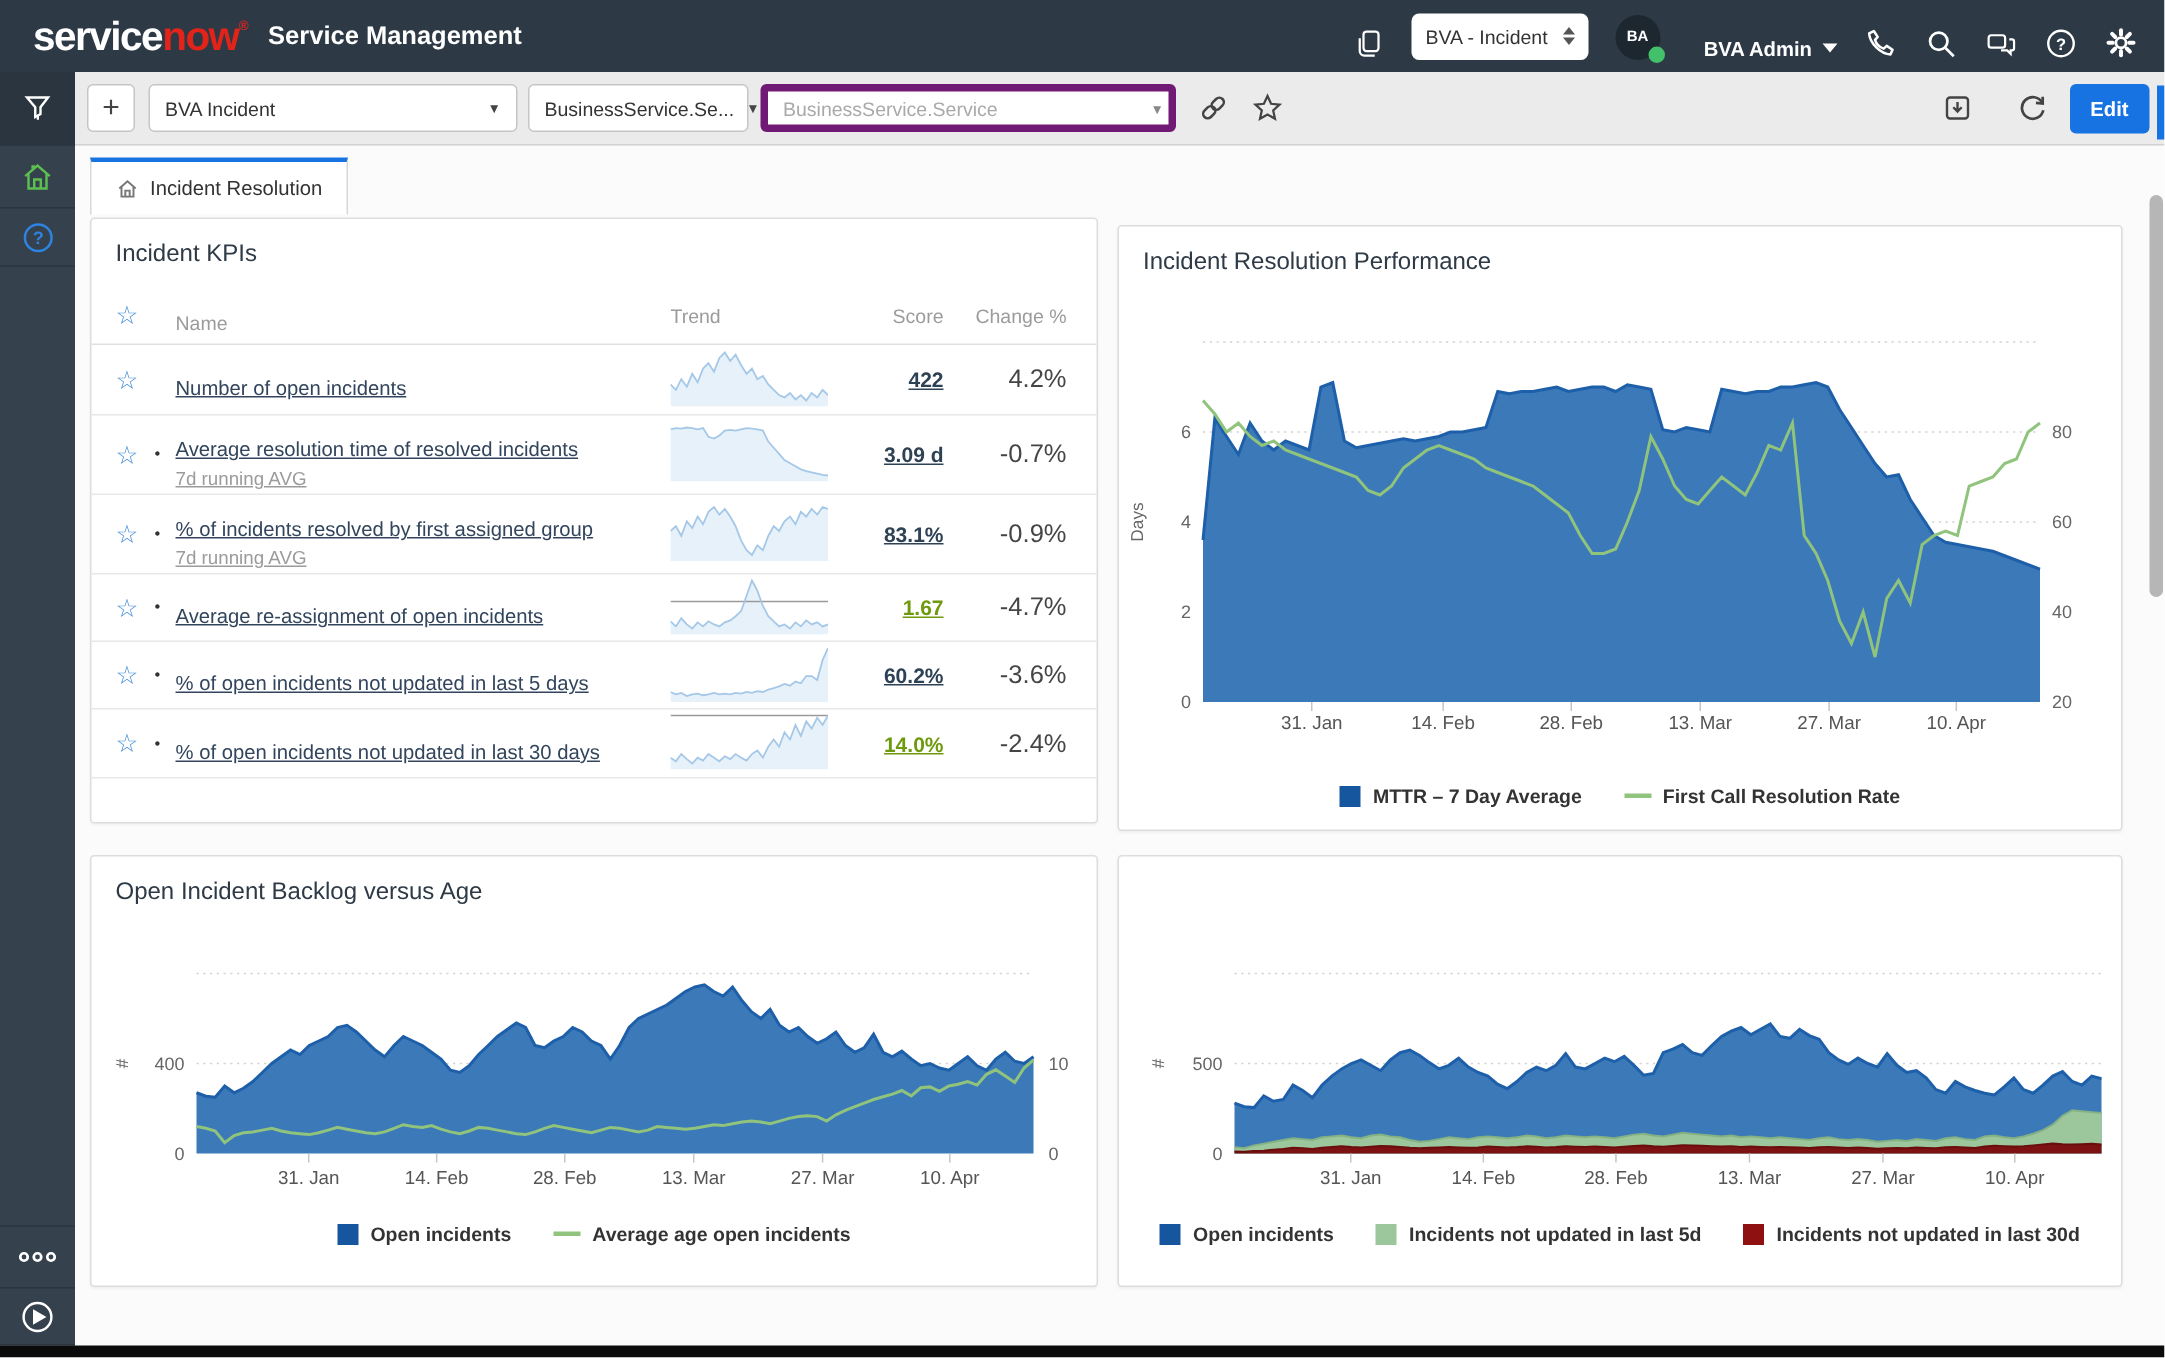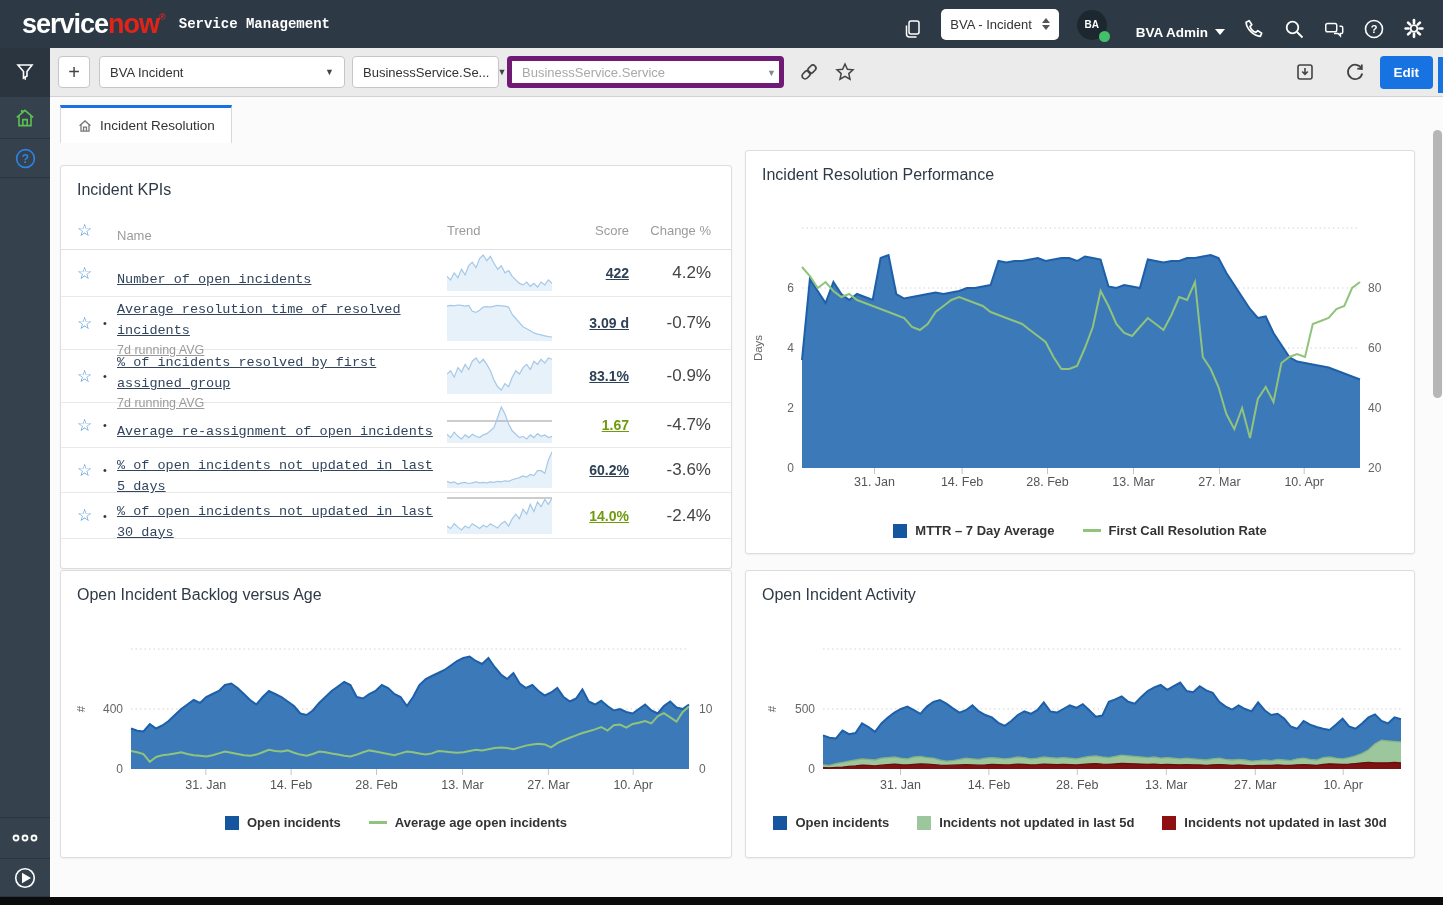--- a/index.html
+++ b/index.html
@@ -3,21 +3,21 @@
 <meta charset="utf-8">
 <style>
   * { margin:0; padding:0; box-sizing:border-box; }
   html,body { width:1443px; height:905px; overflow:hidden; font-family:"Liberation Sans",sans-serif; background:#fff; }
   body { position:relative; }
 
   
   .top-header { position:absolute; left:0; top:0; width:1443px; height:48px; background:#2d3a46; display:flex; align-items:center; z-index:5; }
   .logo { margin-left:22px; font-weight:bold; font-size:27px; letter-spacing:-1px; display:flex; align-items:flex-start; }
   .logo .svc { color:#fff; } .logo .now { color:#e2231a; } .logo .reg { color:#e2231a; font-size:9px; margin-top:3px; }
-  .product-name { color:#fff; font-size:14px; font-weight:bold; margin-left:14px;font-family:Liberation Mono, monospace; }
+  .product-name { color:#fff; font-size:17px; font-weight:bold; margin-left:14px; }
   .hdr-right { margin-left:auto; display:flex; align-items:flex-end; gap:18px; margin-right:18px; }
   .hdr-icon { color:#fff; width:22px; height:22px; display:flex; align-items:center; justify-content:center; cursor:pointer; }
   .doc-icon { color:#fff; }
   .scope-select { background:#fff; border-radius:5px; height:31px; display:flex; align-items:center; padding:0 9px; font-size:13px; color:#333; gap:10px; cursor:pointer; }
   .updown { display:flex; flex-direction:column; gap:2px; }
   .updown i { width:0; height:0; border-left:4px solid transparent; border-right:4px solid transparent; display:block; }
   .updown .up { border-bottom:5px solid #555; } .updown .dn { border-top:5px solid #555; }
   .avatar-wrap { position:relative; width:30px; height:30px; }
   .avatar { width:30px; height:30px; border-radius:50%; background:#1d2730; color:#fff; font-size:10px; font-weight:bold; display:flex; align-items:center; justify-content:center; }
   .status-dot { position:absolute; right:-3px; bottom:-2px; width:11px; height:11px; border-radius:50%; background:#43c16a; }
@@ -49,34 +49,34 @@
   .tb-right { margin-left:auto; display:flex; align-items:center; gap:14px; margin-right:10px; }
   .edit-btn { background:#1673e1; color:#fff; border:none; border-radius:4px; height:33px; padding:0 14px; font-size:13.5px; font-weight:bold; cursor:pointer; font-family:"Liberation Sans",sans-serif; }
   .edge-strip { position:absolute; right:0; top:9px; width:5px; height:36px; background:#1673e1; }
 
   
   .content { position:absolute; left:50px; top:97px; width:1393px; height:800px; background:#fbfbfb; z-index:2; }
   .tab { position:absolute; left:10px; top:8px; height:38px; background:#fff; border:1px solid #d8d8d8; border-top:3px solid #1673e1; border-bottom:none; display:flex; align-items:center; gap:7px; padding:0 16px; font-size:13.5px; color:#333; cursor:pointer; }
   .tab .ticon { color:#777; display:flex; }
 
   .panel { position:absolute; background:#fff; border:1px solid #ddd; border-radius:3px; box-shadow:0 1px 2px rgba(0,0,0,0.05); }
-  .p-kpi { left:10px; top:68px; width:672px; height:404px; }
+  .p-kpi { left:10px; top:48px; width:672px; height:404px; }
   .p-perf { left:695px; top:53px; width:670px; height:404px; }
   .p-backlog { left:10px; top:473px; width:672px; height:288px; }
   .p-activity { left:695px; top:473px; width:670px; height:288px; }
   .panel-title { font-size:16px; color:#2e3a46; padding:15px 16px 0 16px; }
 
   
   .kpi-table { margin-top:13px; }
   .krow { display:flex; align-items:center; padding:0 20px 0 16px; border-bottom:1px solid #e8e8e8; }
   .krow.khead { height:38px; border-bottom:1px solid #e0e0e0; }
   .kstar { width:26px; font-size:17px; color:#4a90d9; cursor:pointer; line-height:1; }
   .kdot { width:14px; font-size:11px; color:#333; }
   .kname { flex:1; font-size:13.5px; color:#32455c; line-height:1.45;margin-top:12px; }
-  .kname a { color:#32455c; text-decoration:underline; cursor:pointer;font-family:Liberation Mono, monospace; }
+  .kname a { color:#32455c; text-decoration:underline; cursor:pointer; }
   .kname .sub { display:block; font-size:12.5px; color:#9b9b9b; text-decoration:underline; cursor:pointer; }
   .ktrend { width:110px; }
   .kscore { width:72px; text-align:right; font-size:14px; font-weight:bold; }
   .kscore a { color:#2e4256; text-decoration:underline; cursor:pointer; }
   .kscore.green a { color:#6f9a0d; }
   .kchange { width:82px; text-align:right; font-size:17px; color:#454545; }
   .khead .kh { font-size:13px; color:#9b9b9b; font-weight:normal; }
 
   .legend { display:flex; justify-content:center; align-items:center; gap:28px; }
   .legend .litem { display:flex; align-items:center; gap:8px; font-size:13px; font-weight:bold; color:#333; cursor:pointer; }
@@ -424,21 +424,20 @@
           <span>Open incidents</span>
         </span>
         <span class="litem">
           <span class="ln" style="background: rgb(144, 195, 124);"></span>
           <span>Average age open incidents</span>
         </span>
       </div>
   </div>
 
   <div class="panel p-activity">
-    <div class="panel-title">Open Incident Activity</div>
     <div class="chart-svg svg-short"><svg width="670" height="208">
           <line x1="77" y1="102.0" x2="655" y2="102.0" stroke="#d3d3d3" stroke-width="1" stroke-dasharray="1.5,3"></line>
           <line x1="77" y1="42.0" x2="655" y2="42.0" stroke="#d3d3d3" stroke-width="1" stroke-dasharray="1.5,3"></line>
           <path d="M77,162 L77.0,128.4 L83.5,130.8 L90.0,131.4 L96.5,123.6 L103.0,127.2 L109.5,126.0 L116.0,116.4 L122.5,120.0 L129.0,124.8 L135.4,116.4 L141.9,110.4 L148.4,105.6 L154.9,102.0 L161.4,99.6 L167.9,103.2 L174.4,106.8 L180.9,99.6 L187.4,94.8 L193.9,93.0 L200.4,96.6 L206.9,101.4 L213.4,105.6 L219.9,103.2 L226.4,98.4 L232.9,104.4 L239.4,108.0 L245.9,110.4 L252.3,115.8 L258.8,118.8 L265.3,114.0 L271.8,108.0 L278.3,104.4 L284.8,106.8 L291.3,103.2 L297.8,95.4 L304.3,104.4 L310.8,105.6 L317.3,102.0 L323.8,98.4 L330.3,100.8 L336.8,97.2 L343.3,103.2 L349.8,109.8 L356.3,108.6 L362.8,94.8 L369.2,92.4 L375.7,89.4 L382.2,94.8 L388.7,96.6 L395.2,90.0 L401.7,84.0 L408.2,80.4 L414.7,78.0 L421.2,82.8 L427.7,79.2 L434.2,75.6 L440.7,84.0 L447.2,85.2 L453.7,79.2 L460.2,83.4 L466.7,85.8 L473.2,94.8 L479.7,99.6 L486.1,102.6 L492.6,98.4 L499.1,102.0 L505.6,104.4 L512.1,95.4 L518.6,103.2 L525.1,108.0 L531.6,106.8 L538.1,111.6 L544.6,119.4 L551.1,121.8 L557.6,114.0 L564.1,117.6 L570.6,120.0 L577.1,121.8 L583.6,123.0 L590.1,117.6 L596.6,111.6 L603.0,119.4 L609.5,121.8 L616.0,116.4 L622.5,110.4 L629.0,107.4 L635.5,114.0 L642.0,116.4 L648.5,110.4 L655.0,112.2 L655,162 Z" fill="#3c79b8" stroke="none"></path>
           <polyline points="77.0,128.4 83.5,130.8 90.0,131.4 96.5,123.6 103.0,127.2 109.5,126.0 116.0,116.4 122.5,120.0 129.0,124.8 135.4,116.4 141.9,110.4 148.4,105.6 154.9,102.0 161.4,99.6 167.9,103.2 174.4,106.8 180.9,99.6 187.4,94.8 193.9,93.0 200.4,96.6 206.9,101.4 213.4,105.6 219.9,103.2 226.4,98.4 232.9,104.4 239.4,108.0 245.9,110.4 252.3,115.8 258.8,118.8 265.3,114.0 271.8,108.0 278.3,104.4 284.8,106.8 291.3,103.2 297.8,95.4 304.3,104.4 310.8,105.6 317.3,102.0 323.8,98.4 330.3,100.8 336.8,97.2 343.3,103.2 349.8,109.8 356.3,108.6 362.8,94.8 369.2,92.4 375.7,89.4 382.2,94.8 388.7,96.6 395.2,90.0 401.7,84.0 408.2,80.4 414.7,78.0 421.2,82.8 427.7,79.2 434.2,75.6 440.7,84.0 447.2,85.2 453.7,79.2 460.2,83.4 466.7,85.8 473.2,94.8 479.7,99.6 486.1,102.6 492.6,98.4 499.1,102.0 505.6,104.4 512.1,95.4 518.6,103.2 525.1,108.0 531.6,106.8 538.1,111.6 544.6,119.4 551.1,121.8 557.6,114.0 564.1,117.6 570.6,120.0 577.1,121.8 583.6,123.0 590.1,117.6 596.6,111.6 603.0,119.4 609.5,121.8 616.0,116.4 622.5,110.4 629.0,107.4 635.5,114.0 642.0,116.4 648.5,110.4 655.0,112.2" fill="none" stroke="#1d5fa9" stroke-width="2"></polyline>
           <path d="M77,162 L77.0,157.8 L83.5,158.4 L90.0,156.6 L96.5,155.4 L103.0,154.2 L109.5,153.0 L116.0,151.8 L122.5,152.4 L129.0,153.0 L135.4,151.2 L141.9,150.6 L148.4,150.0 L154.9,151.2 L161.4,151.8 L167.9,150.0 L174.4,149.4 L180.9,150.6 L187.4,151.2 L193.9,153.0 L200.4,154.2 L206.9,153.6 L213.4,152.4 L219.9,151.2 L226.4,151.8 L232.9,152.4 L239.4,151.2 L245.9,150.6 L252.3,151.2 L258.8,151.8 L265.3,151.2 L271.8,150.0 L278.3,150.6 L284.8,151.8 L291.3,151.2 L297.8,150.0 L304.3,150.6 L310.8,151.2 L317.3,150.6 L323.8,151.2 L330.3,151.8 L336.8,150.6 L343.3,149.4 L349.8,148.8 L356.3,150.0 L362.8,150.6 L369.2,149.4 L375.7,148.2 L382.2,148.8 L388.7,149.4 L395.2,150.0 L401.7,150.6 L408.2,150.0 L414.7,151.2 L421.2,150.6 L427.7,151.2 L434.2,151.8 L440.7,151.2 L447.2,151.8 L453.7,152.4 L460.2,153.0 L466.7,151.8 L473.2,151.2 L479.7,152.4 L486.1,153.0 L492.6,152.4 L499.1,153.0 L505.6,154.2 L512.1,153.6 L518.6,153.0 L525.1,153.6 L531.6,152.4 L538.1,153.0 L544.6,153.6 L551.1,151.8 L557.6,151.2 L564.1,152.4 L570.6,153.0 L577.1,150.6 L583.6,150.0 L590.1,151.2 L596.6,151.8 L603.0,150.6 L609.5,148.8 L616.0,146.4 L622.5,142.8 L629.0,136.8 L635.5,133.2 L642.0,133.8 L648.5,134.4 L655.0,135.0 L655,162 Z" fill="#9cc69b" stroke="none"></path>
           <polyline points="77.0,157.8 83.5,158.4 90.0,156.6 96.5,155.4 103.0,154.2 109.5,153.0 116.0,151.8 122.5,152.4 129.0,153.0 135.4,151.2 141.9,150.6 148.4,150.0 154.9,151.2 161.4,151.8 167.9,150.0 174.4,149.4 180.9,150.6 187.4,151.2 193.9,153.0 200.4,154.2 206.9,153.6 213.4,152.4 219.9,151.2 226.4,151.8 232.9,152.4 239.4,151.2 245.9,150.6 252.3,151.2 258.8,151.8 265.3,151.2 271.8,150.0 278.3,150.6 284.8,151.8 291.3,151.2 297.8,150.0 304.3,150.6 310.8,151.2 317.3,150.6 323.8,151.2 330.3,151.8 336.8,150.6 343.3,149.4 349.8,148.8 356.3,150.0 362.8,150.6 369.2,149.4 375.7,148.2 382.2,148.8 388.7,149.4 395.2,150.0 401.7,150.6 408.2,150.0 414.7,151.2 421.2,150.6 427.7,151.2 434.2,151.8 440.7,151.2 447.2,151.8 453.7,152.4 460.2,153.0 466.7,151.8 473.2,151.2 479.7,152.4 486.1,153.0 492.6,152.4 499.1,153.0 505.6,154.2 512.1,153.6 518.6,153.0 525.1,153.6 531.6,152.4 538.1,153.0 544.6,153.6 551.1,151.8 557.6,151.2 564.1,152.4 570.6,153.0 577.1,150.6 583.6,150.0 590.1,151.2 596.6,151.8 603.0,150.6 609.5,148.8 616.0,146.4 622.5,142.8 629.0,136.8 635.5,133.2 642.0,133.8 648.5,134.4 655.0,135.0" fill="none" stroke="#84b183" stroke-width="1.3"></polyline>
           <path d="M77,162 L77.0,160.6 L83.5,160.8 L90.0,160.3 L96.5,160.1 L103.0,159.4 L109.5,158.9 L116.0,158.2 L122.5,158.4 L129.0,158.9 L135.4,158.2 L141.9,157.7 L148.4,157.2 L154.9,157.7 L161.4,157.9 L167.9,157.4 L174.4,157.0 L180.9,157.2 L187.4,157.7 L193.9,158.2 L200.4,158.4 L206.9,158.2 L213.4,157.9 L219.9,157.7 L226.4,157.9 L232.9,158.2 L239.4,157.9 L245.9,157.4 L252.3,157.7 L258.8,157.9 L265.3,157.7 L271.8,157.2 L278.3,157.4 L284.8,157.9 L291.3,157.7 L297.8,157.2 L304.3,157.4 L310.8,157.7 L317.3,157.4 L323.8,157.7 L330.3,157.9 L336.8,157.4 L343.3,157.0 L349.8,156.7 L356.3,157.2 L362.8,157.4 L369.2,157.0 L375.7,156.5 L382.2,156.6 L388.7,156.8 L395.2,157.1 L401.7,157.3 L408.2,157.1 L414.7,157.6 L421.2,157.3 L427.7,157.6 L434.2,157.8 L440.7,157.6 L447.2,157.8 L453.7,158.0 L460.2,158.3 L466.7,157.8 L473.2,157.6 L479.7,158.0 L486.1,158.3 L492.6,158.0 L499.1,158.3 L505.6,158.8 L512.1,158.5 L518.6,158.3 L525.1,158.5 L531.6,158.0 L538.1,158.3 L544.6,158.5 L551.1,157.8 L557.6,157.6 L564.1,158.0 L570.6,158.3 L577.1,157.3 L583.6,156.8 L590.1,157.1 L596.6,157.3 L603.0,157.1 L609.5,156.6 L616.0,156.0 L622.5,155.4 L629.0,155.8 L635.5,156.0 L642.0,155.8 L648.5,155.5 L655.0,156.0 L655,162 Z" fill="#7d1212" stroke="none"></path>
           <polyline points="77.0,160.6 83.5,160.8 90.0,160.3 96.5,160.1 103.0,159.4 109.5,158.9 116.0,158.2 122.5,158.4 129.0,158.9 135.4,158.2 141.9,157.7 148.4,157.2 154.9,157.7 161.4,157.9 167.9,157.4 174.4,157.0 180.9,157.2 187.4,157.7 193.9,158.2 200.4,158.4 206.9,158.2 213.4,157.9 219.9,157.7 226.4,157.9 232.9,158.2 239.4,157.9 245.9,157.4 252.3,157.7 258.8,157.9 265.3,157.7 271.8,157.2 278.3,157.4 284.8,157.9 291.3,157.7 297.8,157.2 304.3,157.4 310.8,157.7 317.3,157.4 323.8,157.7 330.3,157.9 336.8,157.4 343.3,157.0 349.8,156.7 356.3,157.2 362.8,157.4 369.2,157.0 375.7,156.5 382.2,156.6 388.7,156.8 395.2,157.1 401.7,157.3 408.2,157.1 414.7,157.6 421.2,157.3 427.7,157.6 434.2,157.8 440.7,157.6 447.2,157.8 453.7,158.0 460.2,158.3 466.7,157.8 473.2,157.6 479.7,158.0 486.1,158.3 492.6,158.0 499.1,158.3 505.6,158.8 512.1,158.5 518.6,158.3 525.1,158.5 531.6,158.0 538.1,158.3 544.6,158.5 551.1,157.8 557.6,157.6 564.1,158.0 570.6,158.3 577.1,157.3 583.6,156.8 590.1,157.1 596.6,157.3 603.0,157.1 609.5,156.6 616.0,156.0 622.5,155.4 629.0,155.8 635.5,156.0 642.0,155.8 648.5,155.5 655.0,156.0" fill="none" stroke="#690d0d" stroke-width="1.3"></polyline>
           <line x1="154.5" y1="162" x2="154.5" y2="168" stroke="#c5c5c5" stroke-width="1"></line>

